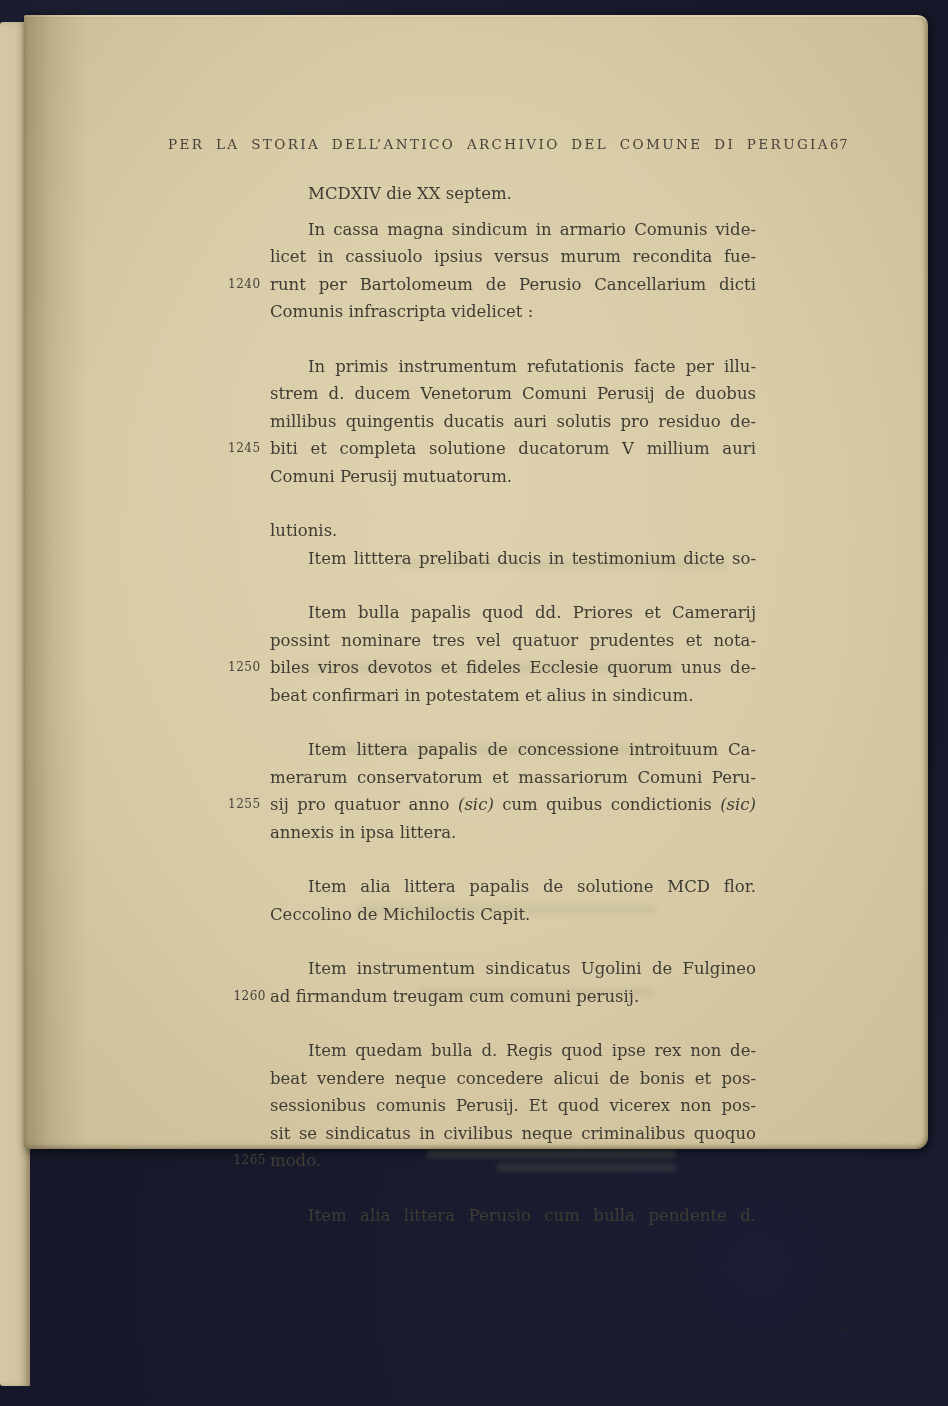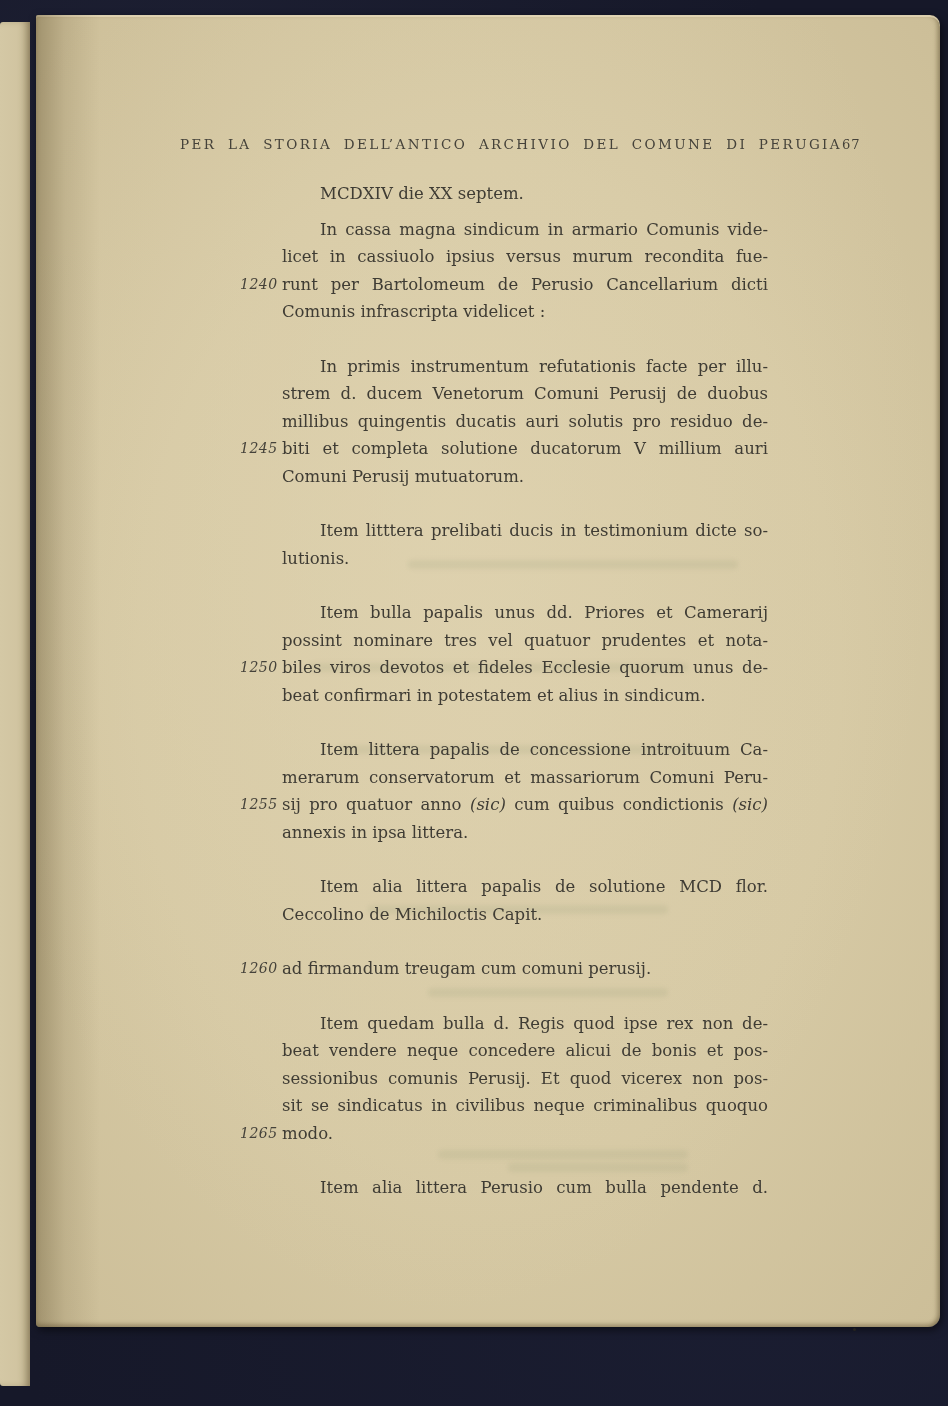--- a/index.html
+++ b/index.html
@@ -16,21 +16,21 @@
 
   
   .paper-under {
     position: absolute; left: 0; top: 22px; width: 30px; height: 1364px;
     background: linear-gradient(to right, #d4c8a5, #cfc29e);
     box-shadow: inset -7px 0 9px -4px rgba(70,55,25,.55);
     border-radius: 3px 0 0 3px;
   }
 
   .page {
-    position: absolute; left: 36px; top: 15px; width: 904px; height: 1312px;
+    position: absolute; left: 24px; top: 15px; width: 904px; height: 1134px;
     background:
       radial-gradient(ellipse at 45% 38%, rgba(226,214,180,.55), transparent 70%),
       radial-gradient(ellipse at 50% 50%, #d9cca8 0%, #d6c9a4 55%, #ccbe98 100%);
     border-radius: 2px 10px 12px 4px;
     box-shadow:
       inset 0 2px 0 rgba(245,235,205,.55),
       inset -3px 0 4px rgba(80,65,35,.35),
       inset 0 -3px 4px rgba(80,65,35,.30),
       2px 3px 8px rgba(0,0,0,.55);
   }
@@ -62,22 +62,22 @@
 
   .para { margin-top: 27px; }
   .para.no-gap, .para:first-child { margin-top: 8px; }
 
   .line { position: relative; white-space: nowrap; }
   .line.first { text-indent: 38px; }
   .line.just { text-align: justify; text-align-last: justify; }
 
   .lnum {
     position: absolute; left: -42px; top: 0; width: 38px;
-    font-size: 14px; line-height: 27.5px;
-    letter-spacing: .5px; color: #45423a; font-style: italic;
+    text-align: right; font-size: 12px; line-height: 27.5px;
+    letter-spacing: .5px; color: #45423a;
   }
 
   .it { font-style: italic; }
 
   
   .ghost {
     position: absolute; height: 9px; border-radius: 5px;
     background: rgba(150,155,118,.16); filter: blur(2px);
     pointer-events: none;
   }
@@ -119,40 +119,41 @@
         <div class="line"><span>Comunis infrascripta videlicet :</span></div>
       </div>
       <div class="para">
         <div class="line first just"><span>In primis instrumentum refutationis facte per illu-</span></div>
         <div class="line just"><span>strem d. ducem Venetorum Comuni Perusij de duobus</span></div>
         <div class="line just"><span>millibus quingentis ducatis auri solutis pro residuo de-</span></div>
         <div class="line just"><span class="lnum">1245</span><span>biti et completa solutione ducatorum V millium auri</span></div>
         <div class="line"><span>Comuni Perusij mutuatorum.</span></div>
       </div>
       <div class="para">
+        <div class="line"><span>lutionis.</span></div>
         <div class="line first just"><span>Item litttera prelibati ducis in testimonium dicte so-</span></div>
-        <div class="line"><span>lutionis.</span></div>
       </div>
       <div class="para">
-        <div class="line first just"><span>Item bulla papalis unus dd. Priores et Camerarij</span></div>
+        <div class="line first just"><span>Item bulla papalis quod dd. Priores et Camerarij</span></div>
         <div class="line just"><span>possint nominare tres vel quatuor prudentes et nota-</span></div>
         <div class="line just"><span class="lnum">1250</span><span>biles viros devotos et fideles Ecclesie quorum unus de-</span></div>
         <div class="line"><span>beat confirmari in potestatem et alius in sindicum.</span></div>
       </div>
       <div class="para">
         <div class="line first just"><span>Item littera papalis de concessione introituum Ca-</span></div>
         <div class="line just"><span>merarum conservatorum et massariorum Comuni Peru-</span></div>
         <div class="line just"><span class="lnum">1255</span><span>sij pro quatuor anno </span><span class="it">(sic)</span><span> cum quibus condictionis </span><span class="it">(sic)</span></div>
         <div class="line"><span>annexis in ipsa littera.</span></div>
       </div>
       <div class="para">
         <div class="line first just"><span>Item alia littera papalis de solutione MCD flor.</span></div>
         <div class="line"><span>Ceccolino de Michiloctis Capit.</span></div>
       </div>
       <div class="para">
+        <div class="line first just"><span>Item instrumentum sindicatus Ugolini de Fulgineo</span></div>
         <div class="line"><span class="lnum">1260</span><span>ad firmandum treugam cum comuni perusij.</span></div>
       </div>
       <div class="para">
         <div class="line first just"><span>Item quedam bulla d. Regis quod ipse rex non de-</span></div>
         <div class="line just"><span>beat vendere neque concedere alicui de bonis et pos-</span></div>
         <div class="line just"><span>sessionibus comunis Perusij. Et quod vicerex non pos-</span></div>
         <div class="line just"><span>sit se sindicatus in civilibus neque criminalibus quoquo</span></div>
         <div class="line"><span class="lnum">1265</span><span>modo.</span></div>
       </div>
       <div class="para">

